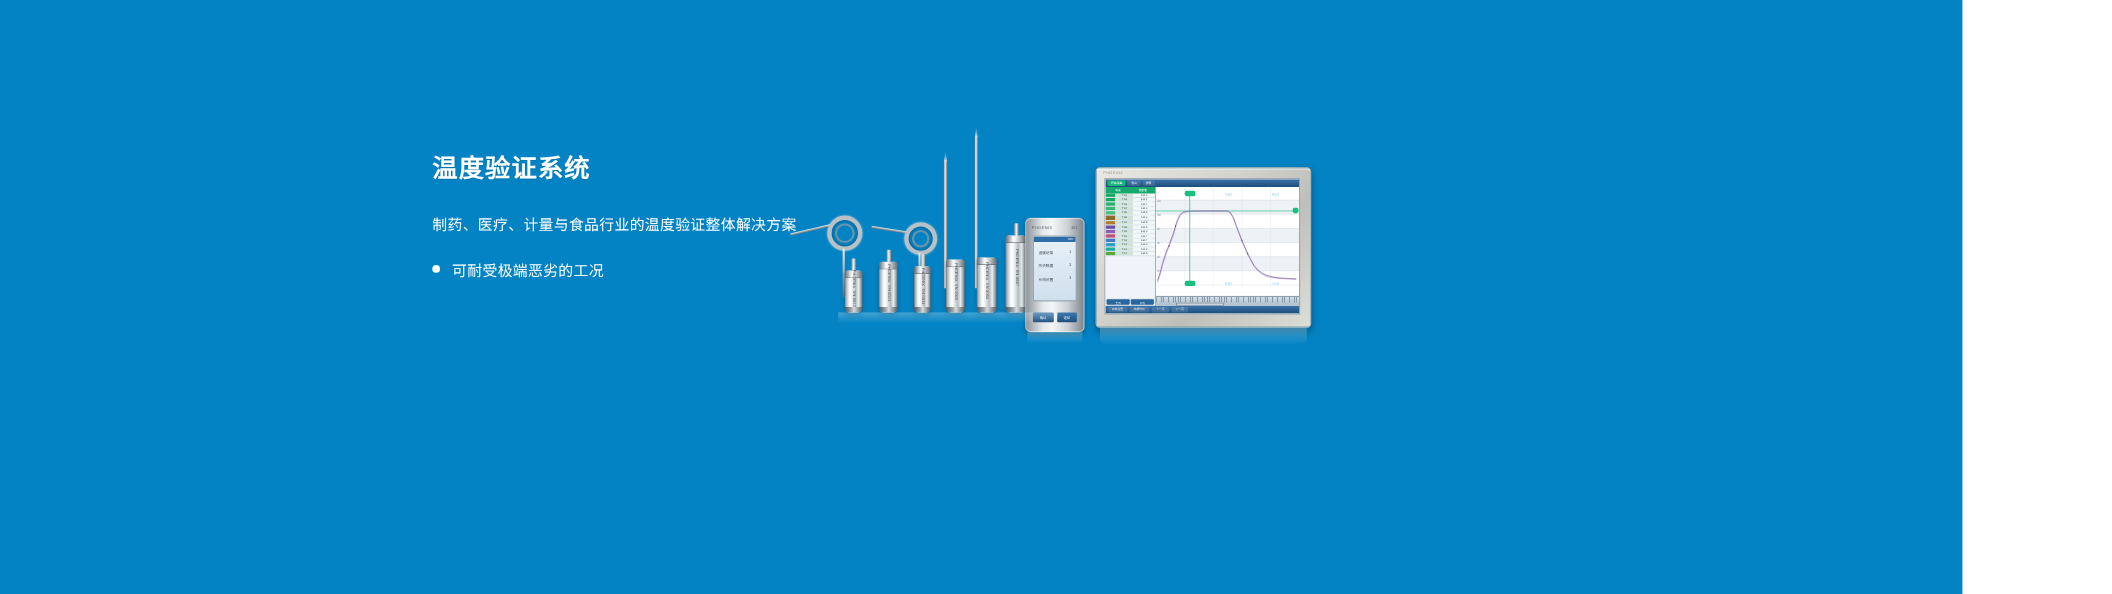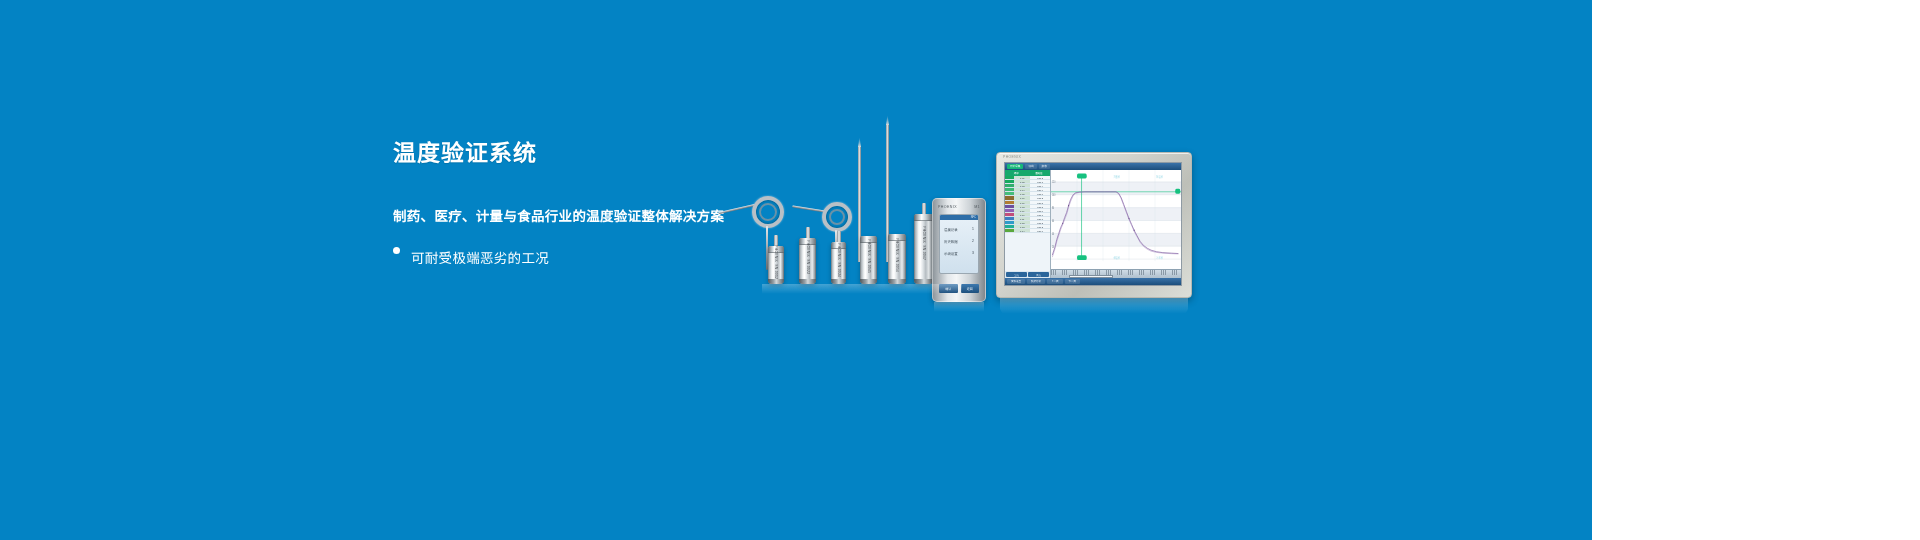--- a/index.html
+++ b/index.html
@@ -5,21 +5,21 @@
 <style>
   * { box-sizing: border-box; margin: 0; padding: 0; }
   html, body {
     width: 1920px;
     height: 540px;
     overflow: hidden;
     font-family: "Liberation Sans", "DejaVu Sans", sans-serif;
   }
   #banner {
     position: relative;
-    width: 1592px;
+    width: 1784px;
     height: 540px;
     background: #0383c4;
     overflow: hidden;
   }
 
   
   #text-block {
     position: absolute;
     left: 393px;
     top: 140px;
@@ -28,34 +28,34 @@
   }
   #page-title {
     font-size: 23px;
     font-weight: bold;
     letter-spacing: 1px;
     line-height: 1.2;
     color: #ffffff;
     text-shadow: 0 1px 1px rgba(0,0,0,.12);
   }
   #subtitle {
-    margin-top: 37px;
+    margin-top: 25px;
     font-size: 13.5px;
-    font-weight: bold;
+    font-weight: normal;
     letter-spacing: .3px;
     color: #ffffff;
     white-space: nowrap;
   }
   #feature-list {
     margin-top: 22px;
     list-style: none;
   }
   #feature-list li {
     display: flex;
-    align-items: flex-start;
+    align-items: center;
     font-size: 13.5px;
     letter-spacing: .3px;
     margin-bottom: 12px;
     color: #ffffff;
     white-space: nowrap;
   }
   #feature-list li .bullet-dot {
     width: 7px;
     height: 7px;
     border-radius: 50%;

